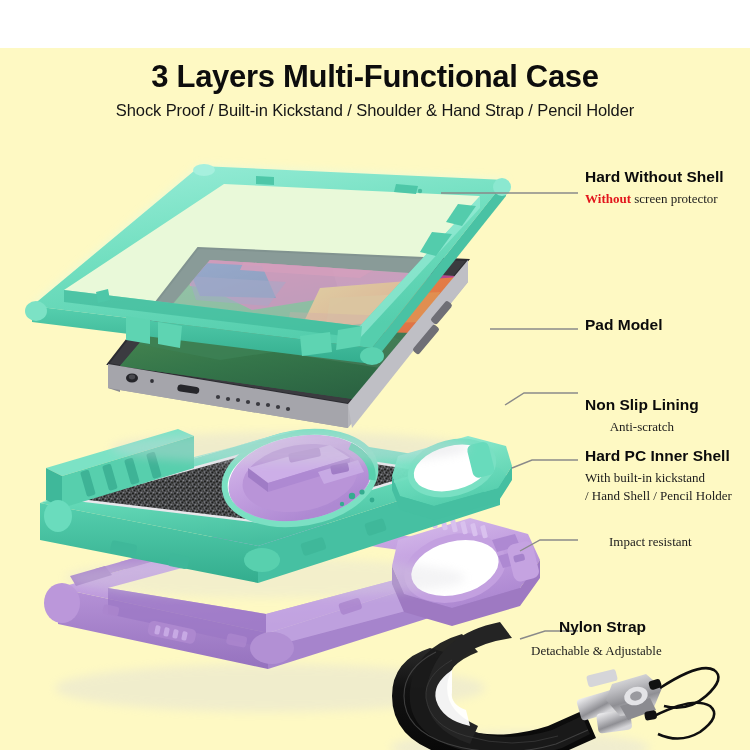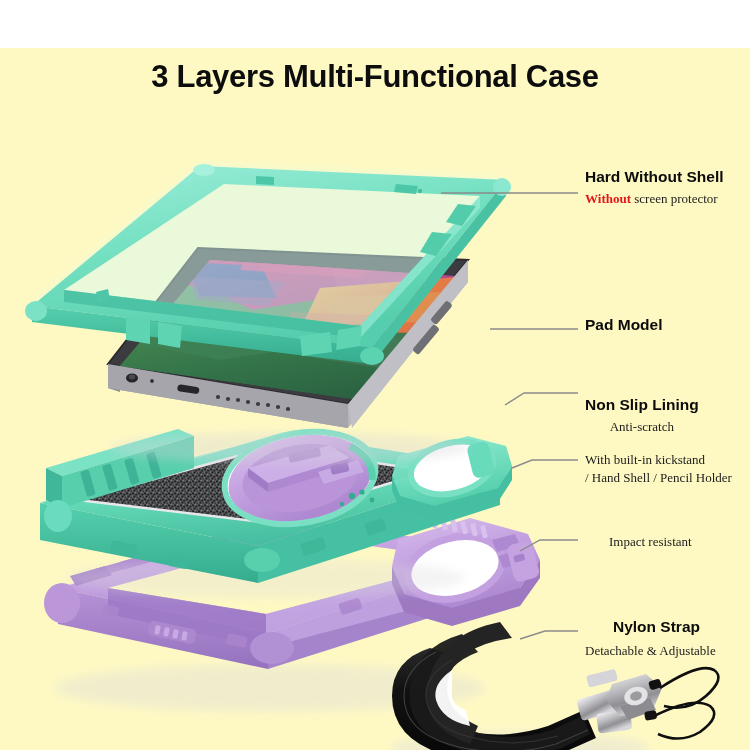--- a/index.html
+++ b/index.html
@@ -83,20 +83,21 @@
   }
   .callout.center .callout-sub { text-align: center; }
 </style>
 </head>
 <body>
 
 <div id="page">
 
   <div class="header">
     <div class="title">3 Layers Multi-Functional Case</div>
+    <div class="subtitle">Shock Proof / Built-in Kickstand / Shoulder &amp; Hand Strap / Pencil Holder</div>
   </div>
 
   <div class="stage">
     <svg width="750" height="750" viewBox="0 0 750 750" xmlns="http://www.w3.org/2000/svg">
       <defs>
 
         <linearGradient id="wpA" x1="0" y1="0" x2="0.35" y2="1">
           <stop offset="0" stop-color="#D2357F"></stop>
           <stop offset="0.45" stop-color="#C2337F"></stop>
           <stop offset="1" stop-color="#A83A8C"></stop>
@@ -456,26 +457,27 @@
   <div class="callout" style="left:585px; top:268px;">
     <div class="callout-title">Pad Model</div>
   </div>
 
   <div class="callout center" style="left:585px; top:348px;">
     <div class="callout-title">Non Slip Lining</div>
     <div class="callout-sub">Anti-scratch</div>
   </div>
 
   <div class="callout" style="left:585px; top:399px;">
+    <div class="callout-title">Hard PC Inner Shell</div>
     <div class="callout-sub">With built-in kickstand</div>
     <div class="callout-sub" style="margin-top:1px;">/ Hand Shell / Pencil Holder</div>
   </div>
 
   <div class="callout center" style="left:585px; top:479px;">
     <div class="callout-sub" style="margin-top:6px; margin-left:24px;">Impact resistant</div>
   </div>
 
-  <div class="callout" style="left:613px; top:570px;">
+  <div class="callout" style="left:559px; top:570px;">
     <div class="callout-title">Nylon Strap</div>
     <div class="callout-sub" style="margin-top:6px; margin-left:-28px;">Detachable &amp; Adjustable</div>
   </div>
 
 </div>
 
 </body></html>

